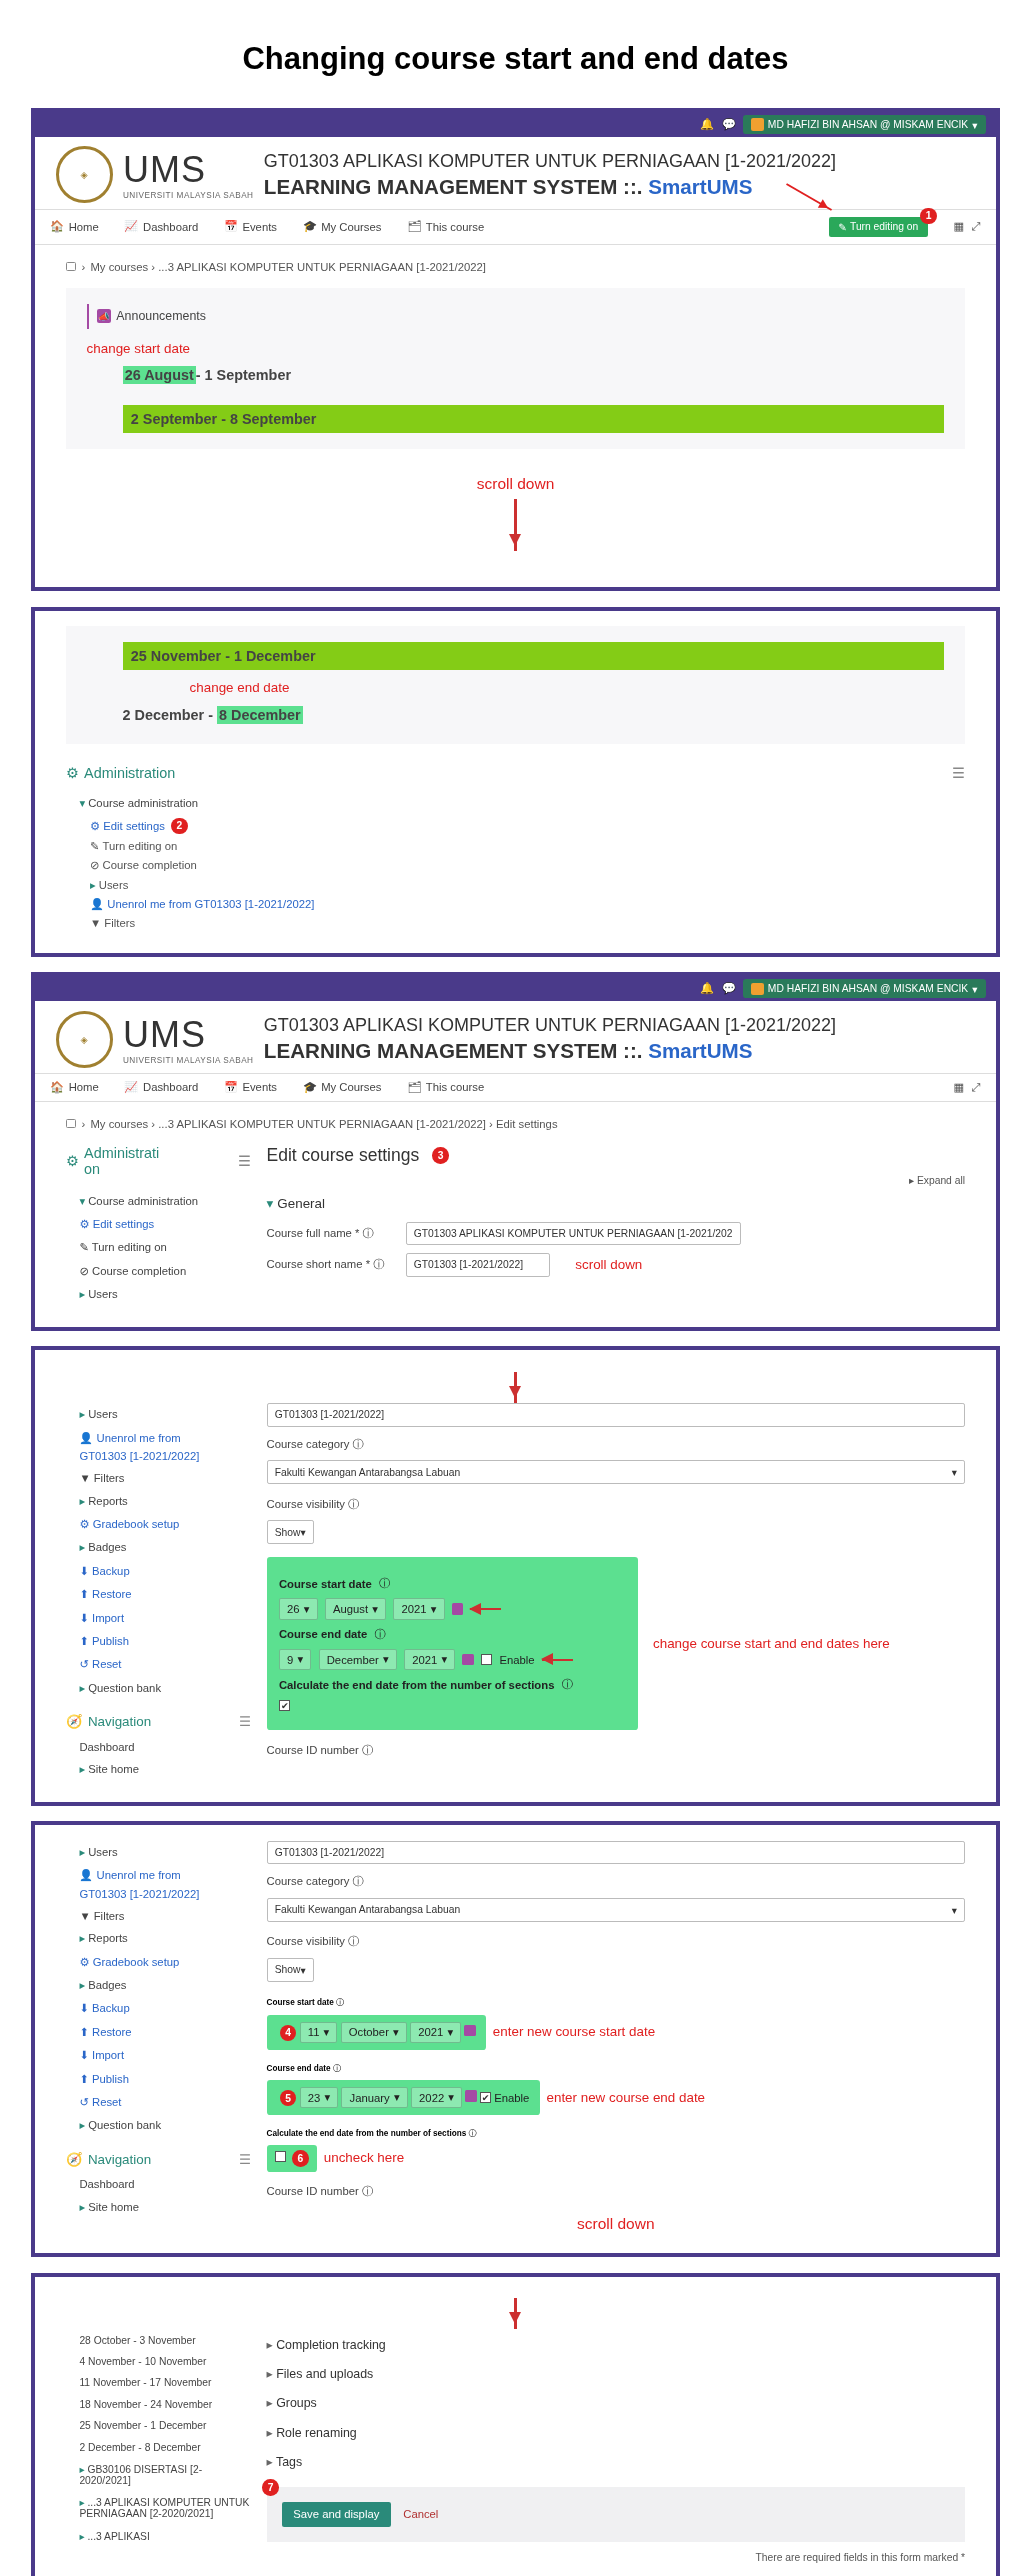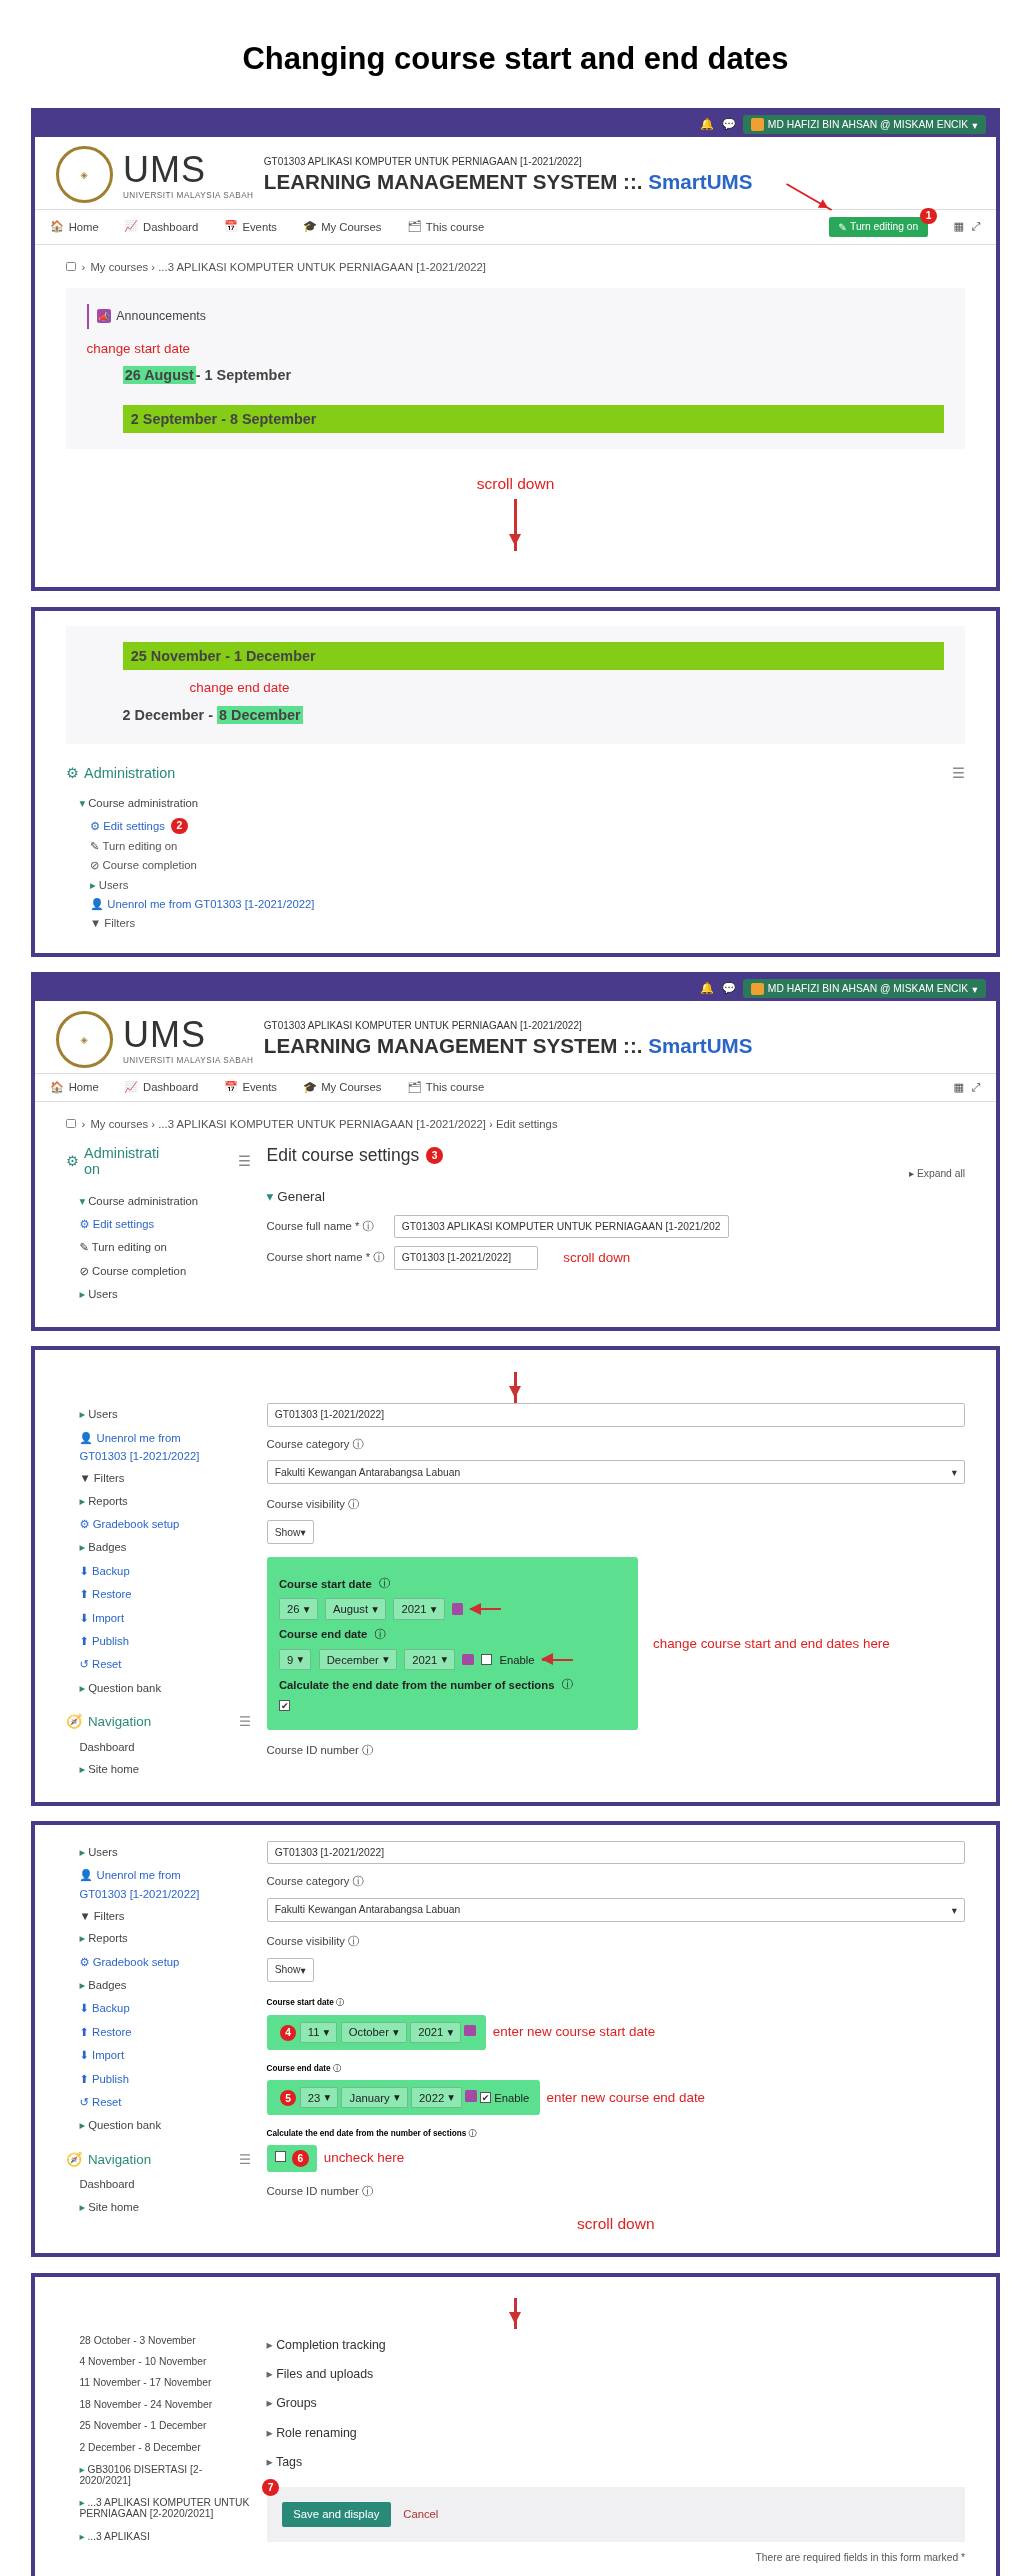--- a/index.html
+++ b/index.html
@@ -10,21 +10,21 @@
   .topbar { background: #4a3a8a; color: #fff; height: 25px; display: flex; align-items: center; justify-content: flex-end; padding: 0 10.3px; font-size: 11.3px; gap: 7.2px; }
   .topbar .bell, .topbar .chat { font-size: 11.3px; }
   .user-badge { background: #2a7a5a; color: #fff; padding: 3.1px 8.2px; border-radius: 3.1px; font-size: 10.3px; display: inline-flex; align-items: center; gap: 4.1px; }
   .avatar { width: 12.4px; height: 12.4px; background: #f0a030; border-radius: 2.1px; display: inline-block; }
   .header-row { display: flex; align-items: center; padding: 9.3px 20.6px 5.2px; gap: 10.3px; }
   .logo { width: 57px; height: 57px; border: 3.1px solid #a08030; border-radius: 50%; background: #fff; display: flex; align-items: center; justify-content: center; font-size: 9.3px; color: #a08030; flex-shrink: 0; }
   .uniname { display: flex; flex-direction: column; justify-content: center; }
   .uniname .big { font-size: 36px; font-weight: normal; color: #333; letter-spacing: 1px; }
   .uniname .small { font-size: 8.2px; color: #666; letter-spacing: 0.5px; }
   .header-titles { flex: 1; text-align: left; }
-  .course-code { font-size: 10px; color: #333; margin-bottom: 3.1px; }
+  .course-code { font-size: 18px; color: #333; margin-bottom: 3.1px; }
   .lms-title { font-size: 20.6px; font-weight: bold; color: #333; }
   .smart { color: #2a66c8; }
   .navbar { border-top: 0.5px solid #ddd; border-bottom: 0.5px solid #ddd; padding: 7.2px 15.5px; display: flex; align-items: center; gap: 26px; font-size: 11.3px; color: #444; }
   .navbar .spacer { flex: 1; }
   .nav-link { display: inline-flex; align-items: center; gap: 4.1px; }
   .btn-green { background: #2aa85a; color: #fff; padding: 4.1px 9.3px; border-radius: 2.1px; font-size: 10.3px; display: inline-flex; align-items: center; gap: 3.1px; }
   .nav-icons { display: inline-flex; gap: 7.2px; color: #555; font-size: 11.3px; }
   .content { padding: 15.5px 31px 20.6px; position: relative; }
   .breadcrumb { font-size: 11.3px; color: #555; margin-bottom: 15.5px; display: flex; align-items: center; gap: 5.2px; }
   .bc-icon { display:inline-block; width:10.3px; height:9.3px; border:1px solid #888; border-radius:1.5px; position:relative; }
@@ -51,24 +51,24 @@
   .caret { color: #2a8a7a; }
   .red-circle { display: inline-flex; width: 16.5px; height: 16.5px; background: #e02020; border-radius: 50%; color: #fff; align-items: center; justify-content: center; font-size: 10.3px; font-weight: bold; margin-left: 3.1px; }
   .red-arrow-tl { position: absolute; width: 52px; height: 2.1px; background: #e02020; transform: rotate(30deg); }
   .red-arrow-tl::after { content:''; position:absolute; right:-1px; top:-4.1px; border:5.2px solid transparent; border-left:9.3px solid #e02020; }
 
   .two-col { display: flex; gap: 15.5px; }
   .lcol { width: 185px; font-size: 11.3px; color: #444; }
   .lcol li { list-style: none; padding: 5.2px 0 5.2px 13.4px; }
   .lcol .sec { color: #2a66c8; }
   .rcol { flex: 1; }
-  .page-h { font-size: 17.5px; color: #333; margin-bottom: 1px; display: flex; align-items: center; gap: 4px; }
+  .page-h { font-size: 17.5px; color: #333; margin-bottom: 8px; display: flex; align-items: center; gap: 10px; }
   .expand { text-align: right; font-size: 10.3px; color: #555; margin-bottom: 2px; }
   .section-h { font-size: 13.4px; color: #333; margin: 10.3px 0; display: flex; align-items: center; gap: 4.1px;}
-  .form-row { display: flex; align-items: center; gap: 3px; font-size: 11.3px; margin: 8.2px 0; }
+  .form-row { display: flex; align-items: center; gap: 15px; font-size: 11.3px; margin: 8.2px 0; }
   .form-label { width: 124px; color: #444; font-size: 11.3px; }
   .input { border: 0.5px solid #bbb; padding: 5.2px 7.2px; font-size: 10.3px; border-radius: 2.1px; background: #fff; color: #333; min-width: 196px; }
   .select { border: 0.5px solid #bbb; padding: 5.2px 7.2px; font-size: 10.3px; border-radius: 2.1px; background: #fff; color: #333; display: inline-flex; align-items: center; }
   .select.wide { width: 100%; justify-content: space-between; }
   .gbox { background: #5ce090; padding: 12.4px; border-radius: 3.1px; font-size: 11.3px; color: #222; }
   .gbox .row { margin: 7.2px 0; display: flex; align-items: center; gap: 7.2px; flex-wrap: wrap; }
   .gbox .sel { background: rgba(255,255,255,0.3); border: 0.5px solid rgba(0,0,0,.2); padding: 3.1px 7.2px; border-radius: 2.1px; display: inline-flex; gap: 4.1px; align-items: center; }
   .cal-icon { display: inline-block; width: 11.3px; height: 11.3px; background: #a44aa4; border-radius: 1.5px; }
   .chk { width: 11.3px; height: 11.3px; border: 1px solid #555; background: #fff; display: inline-block; }
   .chk.on::after { content: '✔'; font-size: 9.3px; color: #333; position: relative; top: -1px; left: 1px; display: block;}

